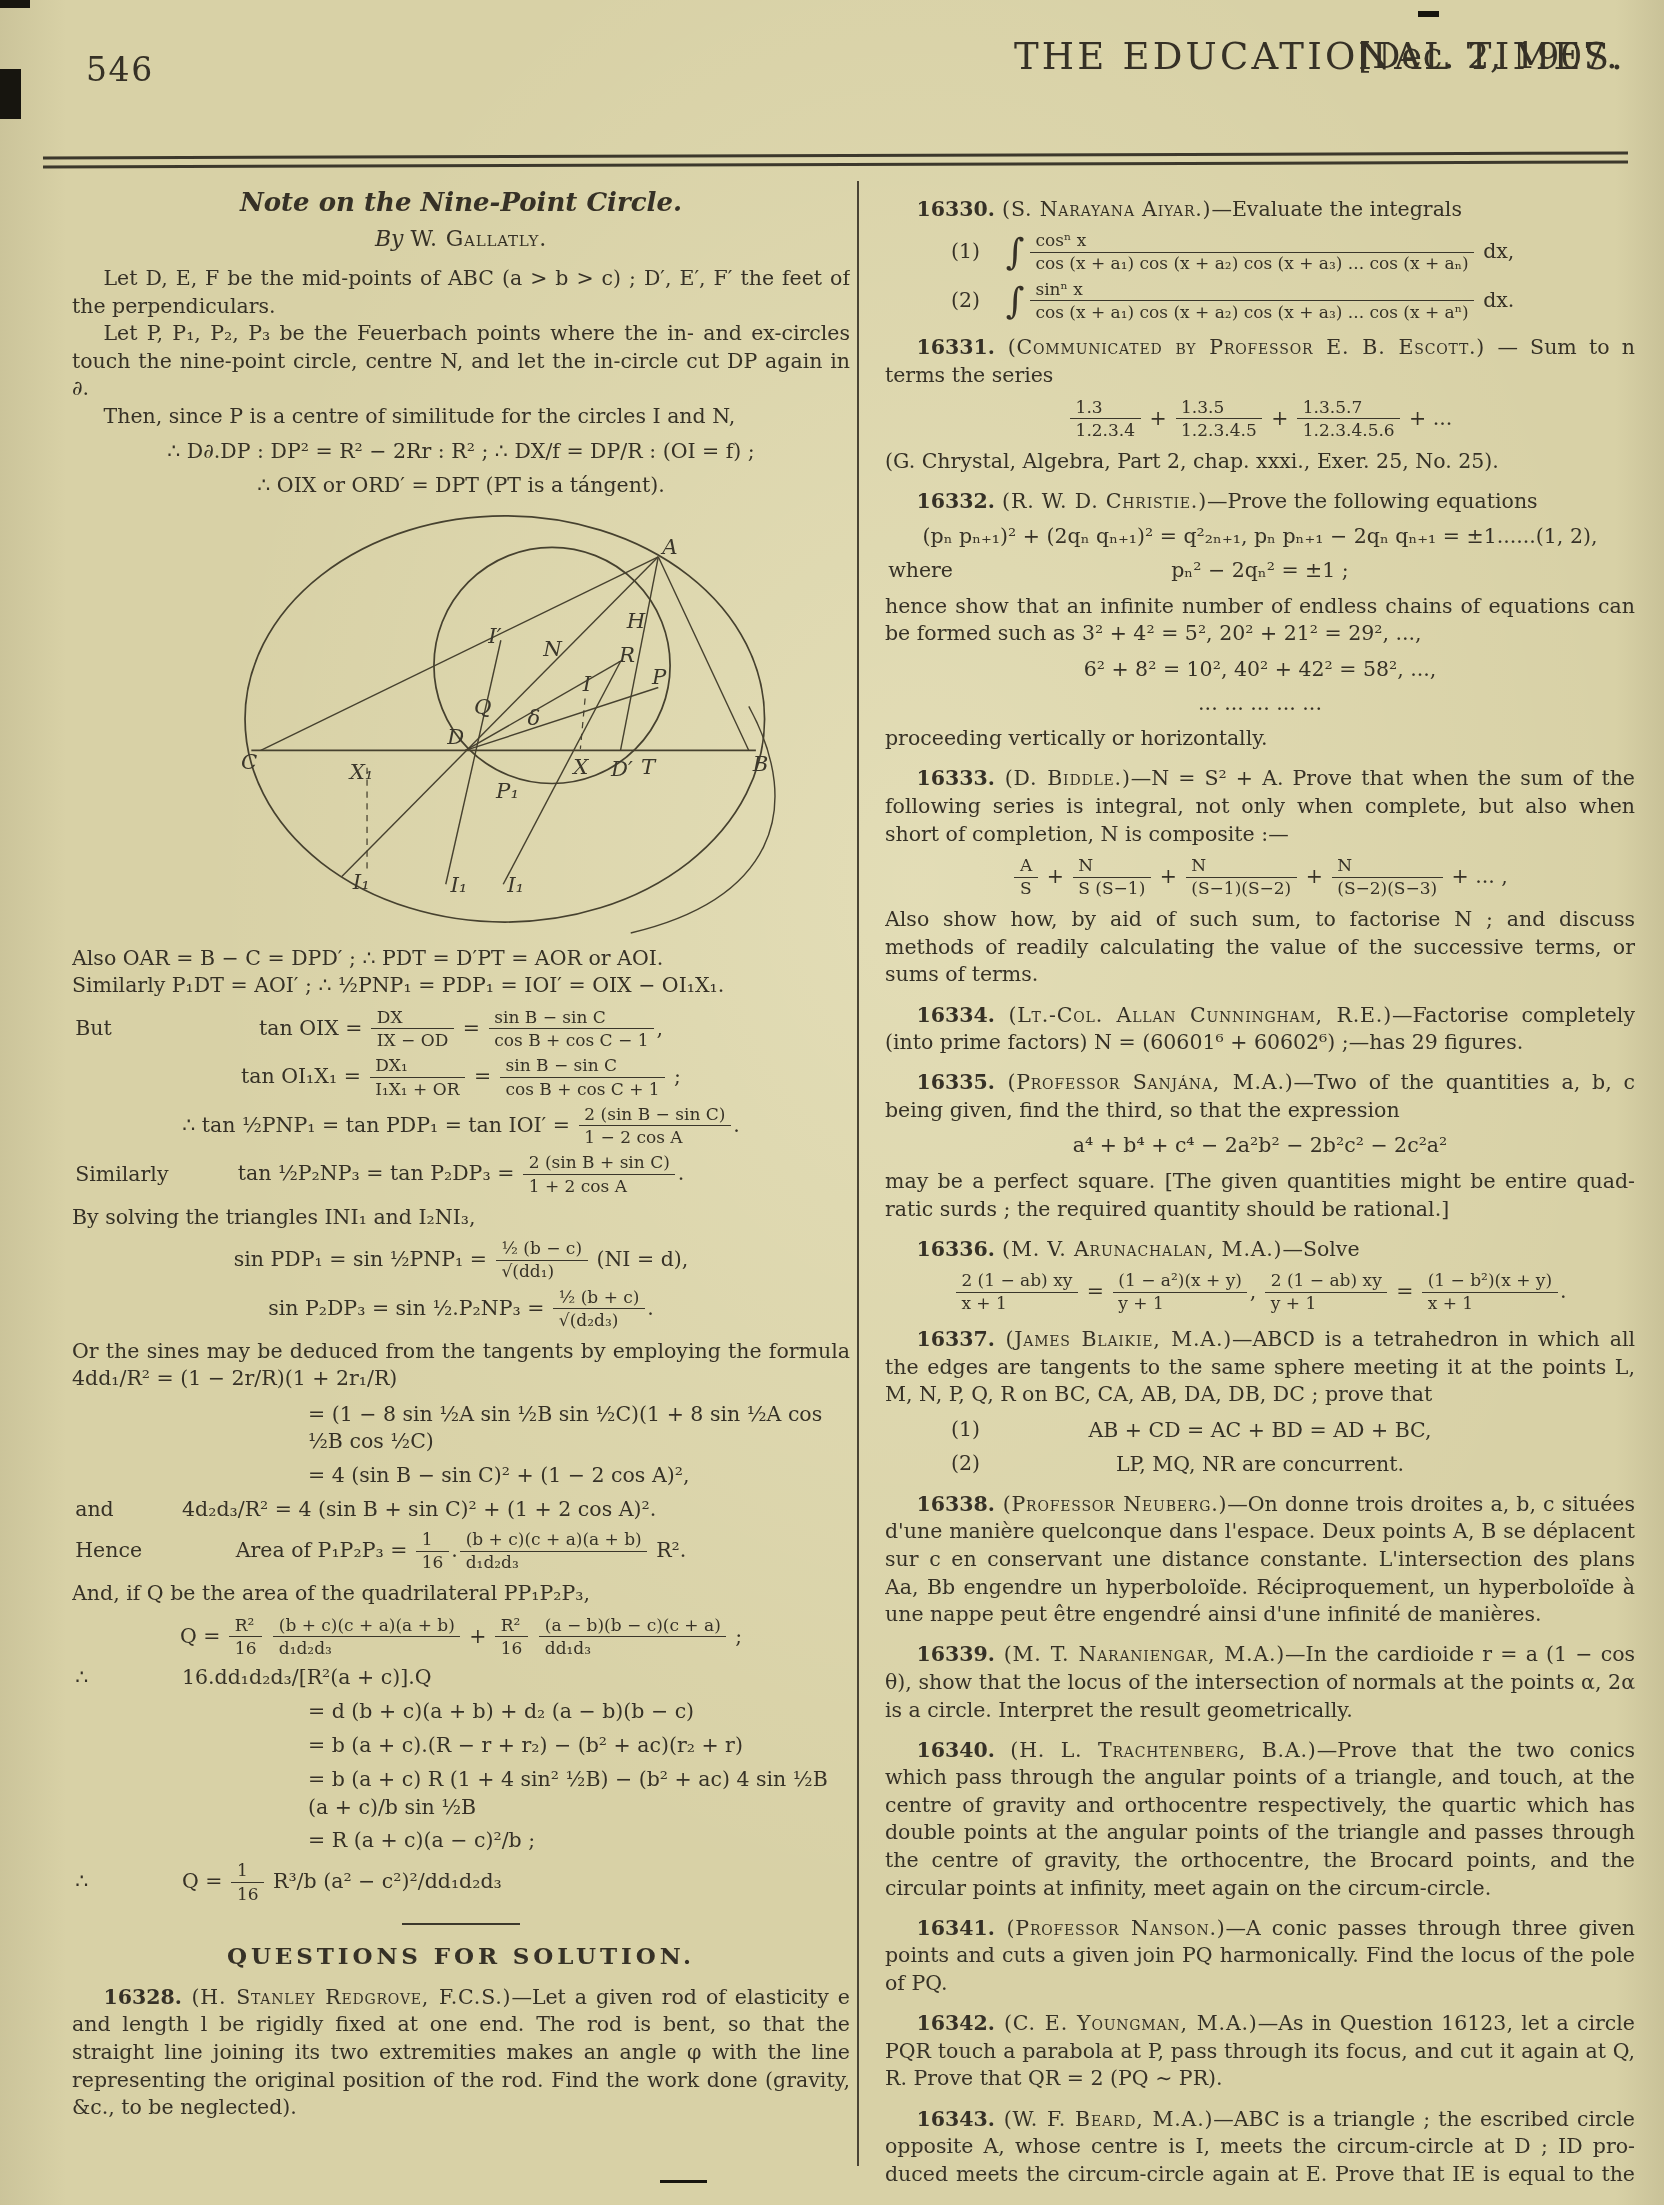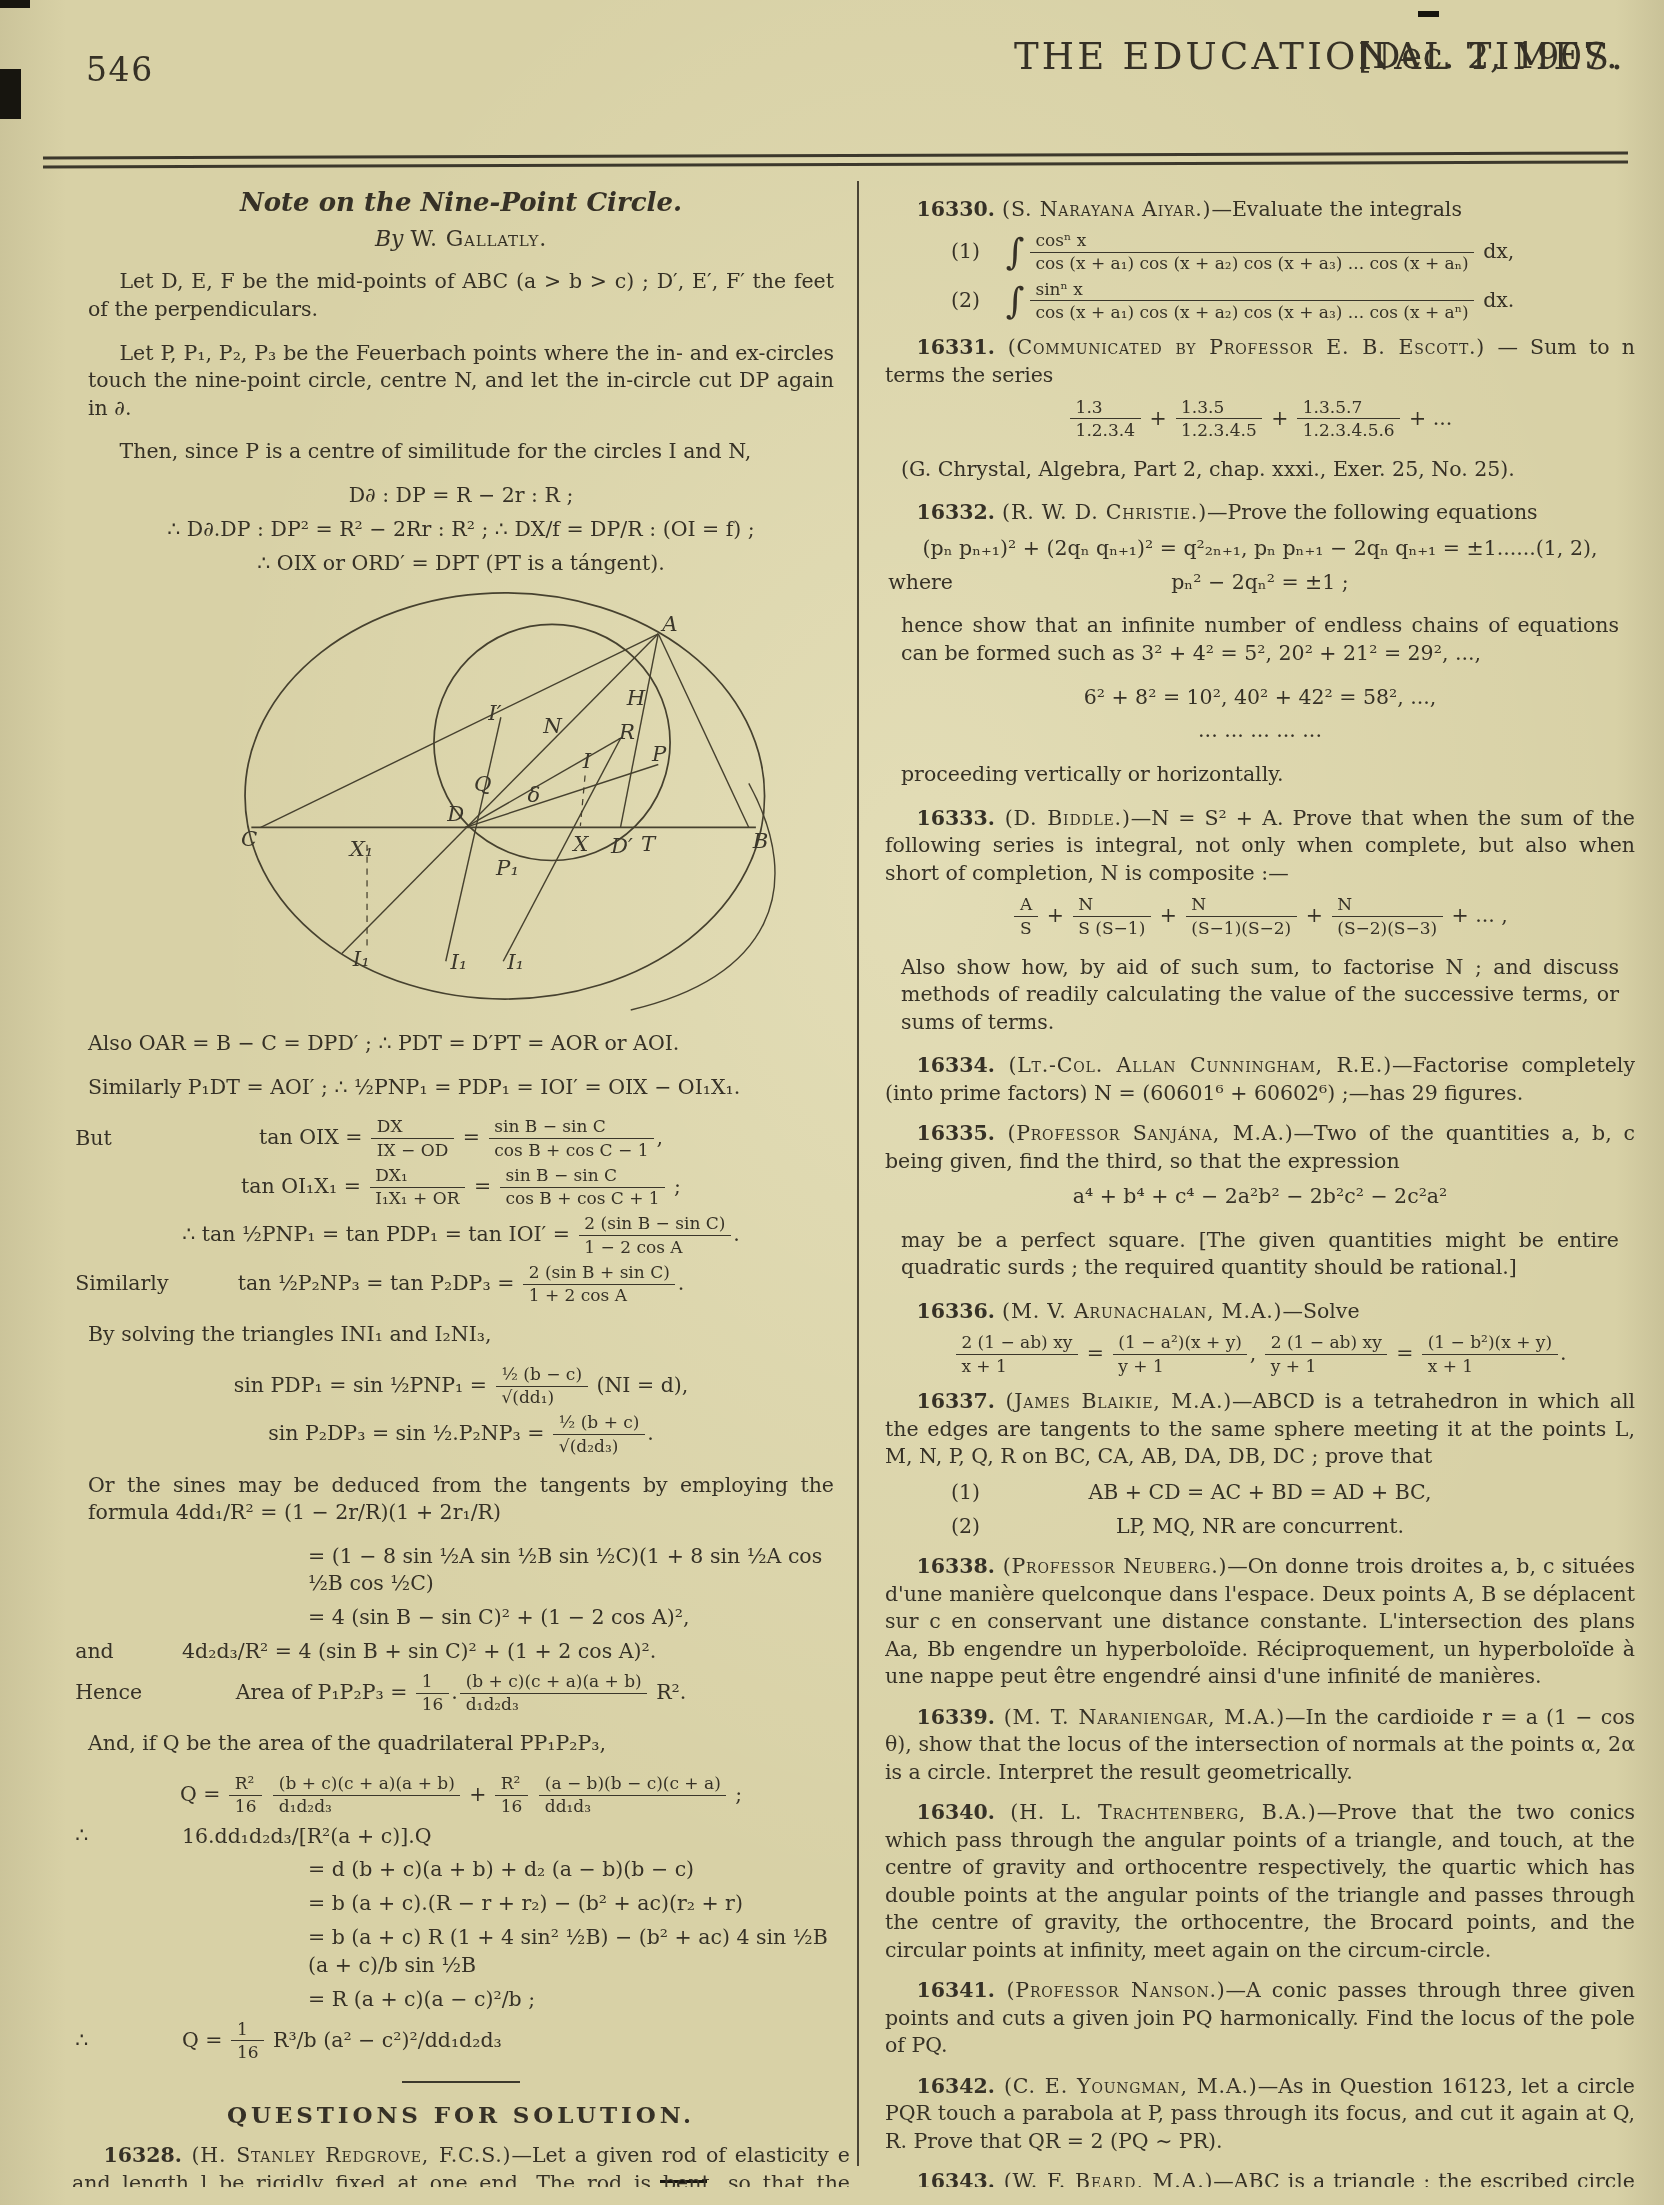--- a/index.html
+++ b/index.html
@@ -23,21 +23,21 @@
   
   .col{position:absolute;top:183px;height:2004px;overflow:hidden;font-size:20.5px;line-height:27.6px;text-align:justify;}
   #col-left{left:72px;width:778px;}
   #col-right{left:885px;width:750px;}
   .col-divider{position:absolute;left:857px;top:181px;width:1.6px;height:1985px;background:#4a4435;}
   
   .art-title{text-align:center;font-style:italic;font-size:26px;margin:6.3px 0 7.9px;font-weight:bold;}
   .byline{text-align:center;font-size:22px;margin:0 0 12.6px;}
   .it{font-style:italic;}
   .sc{font-variant:small-caps;letter-spacing:0.8px;}
-  p.para{margin:16px;text-indent:31.5px;}
+  p.para{margin:0;text-indent:31.5px;}
   p.para.noind{text-indent:0;}
   
   .math{margin:7.9px 0;}
   .mline{position:relative;text-align:center;margin:6.3px 0;min-height:27.6px;}
   .mline.l1{text-align:left;padding-left:110px;}
   .mline.l2{text-align:left;padding-left:236px;}
   .mlead{position:absolute;left:3.2px;top:50%;transform:translateY(-50%);}
   .mlead.mlead-num{left:66px;}
   .frac{display:inline-block;vertical-align:middle;text-align:left;line-height:1.12;margin:0 2.4px;font-size:17px;}
   .frac .num{display:block;padding:0 5.5px 1.6px;}
@@ -80,21 +80,20 @@
 
 <div class="col-divider"></div>
 
 <div id="col-left" class="col">
     <div class="art-title">Note on the Nine-Point Circle.</div>
     <div class="byline"><span class="it">By </span><span class="sc">W. Gallatly.</span></div>
     <p class="para">Let D, E, F be the mid-points of ABC (a &gt; b &gt; c) ;  D′, E′, F′ the feet of the perpendiculars.</p>
     <p class="para">Let P, P₁, P₂, P₃ be the Feuerbach points where the in- and ex-circles touch the nine-point circle, centre N, and let the in-circle cut DP again in ∂.</p>
     <p class="para">Then, since P is a centre of similitude for the circles I and N,</p>
     <div class="math">
-      <div class="mline"><span class="mt">D∂ : DP = R − 2r : R ;</span></div>
       <div class="mline"><span class="mt">∴  D∂.DP : DP² = R² − 2Rr : R² ;    ∴  DX/f = DP/R : (OI = f) ;</span></div>
       <div class="mline"><span class="mt">∴  OIX or ORD′ = DPT (PT is a tángent).</span></div>
     </div>
     <div id="figure-template" style="display: block;">
   <svg width="709" height="429" viewBox="0 0 900 545" style="font-size:26px">
     <ellipse class="fig-stroke" cx="505" cy="268" rx="330" ry="258"></ellipse>
     <circle class="fig-stroke" cx="565" cy="200" r="150"></circle>
     <path class="fig-thin" d="M 815,252 C 888,386 842,498 665,540"></path>
     <line class="fig-stroke" x1="183" y1="308" x2="824" y2="308"></line>
     <line class="fig-thin" x1="195" y1="308" x2="700" y2="62"></line>

